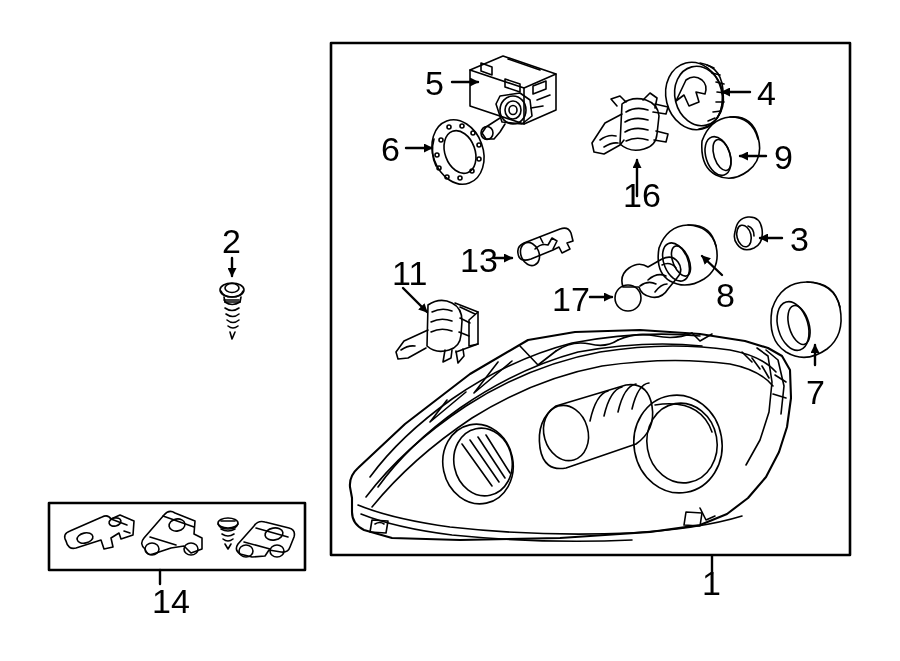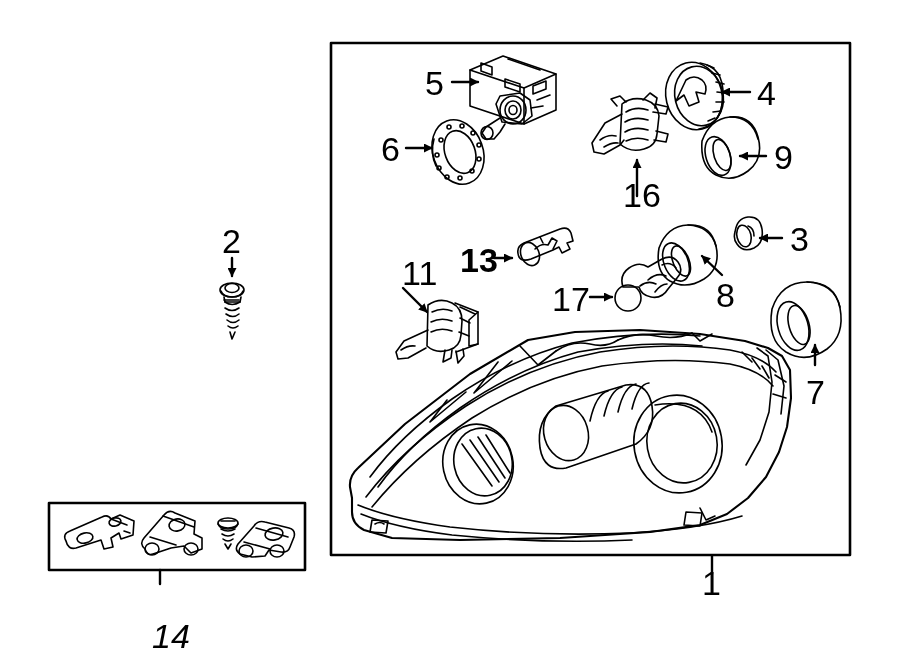--- a/index.html
+++ b/index.html
@@ -283,18 +283,18 @@
   <div class="lbl" style="left:702px;top:566px;">1</div>
   <div class="lbl" style="left:222px;top:224px;">2</div>
   <div class="lbl" style="left:790px;top:222px;">3</div>
   <div class="lbl" style="left:757px;top:76px;">4</div>
   <div class="lbl" style="left:425px;top:66px;">5</div>
   <div class="lbl" style="left:381px;top:132px;">6</div>
   <div class="lbl" style="left:806px;top:375px;">7</div>
   <div class="lbl" style="left:716px;top:278px;">8</div>
   <div class="lbl" style="left:774px;top:140px;">9</div>
   <div class="lbl" style="left:623px;top:178px;">16</div>
-  <div class="lbl" style="left:392px;top:256px;margin-left:10px;">11</div>
+  <div class="lbl" style="left:392px;top:256px;">11</div>
   <div class="lbl" style="left:552px;top:282px;">17</div>
-  <div class="lbl" style="left:460px;top:243px;font-weight:bold;">13</div>
-  <div class="lbl" style="left:152px;top:619px;font-style:italic;">14</div>
+  <div class="lbl" style="left:460px;top:243px;">13</div>
+  <div class="lbl" style="left:152px;top:584px;">14</div>
 
 </div>
 
 </body></html>

